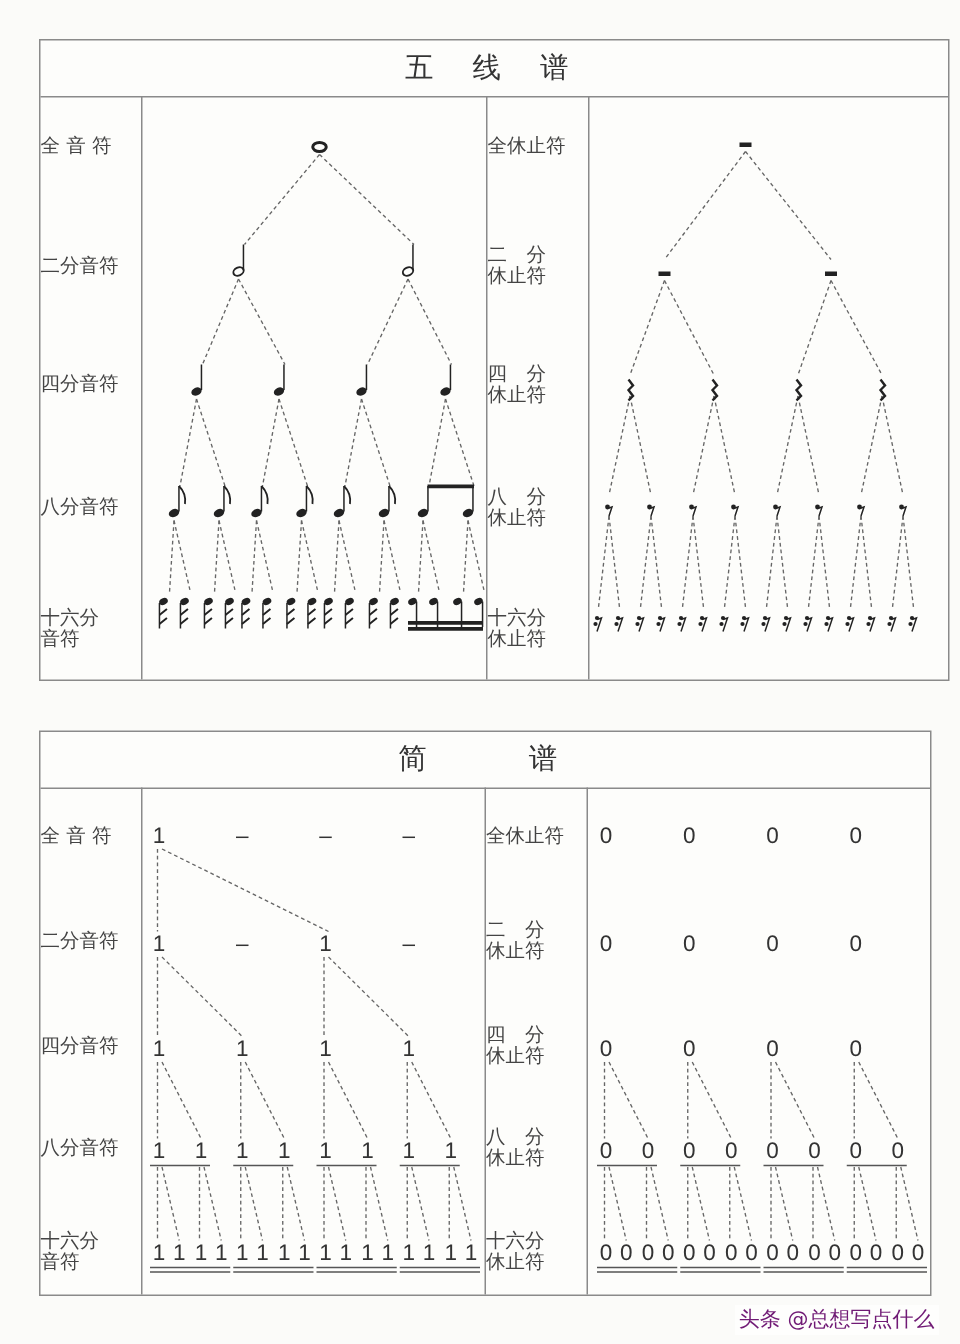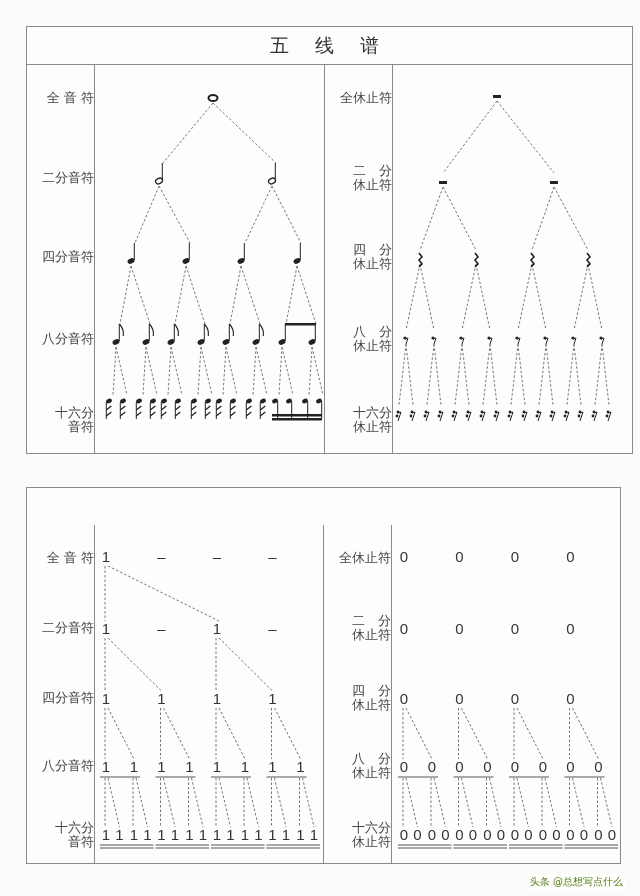--- a/index.html
+++ b/index.html
@@ -1,23 +1,23 @@
 <!DOCTYPE html>
 <html><head>
 <meta charset="utf-8">
 <style>
   html,body{margin:0;padding:0;background:#fbfbf9;}
   body{width:640px;height:896px;position:relative;overflow:hidden;font-family:"DejaVu Serif",serif;color:#3a3a3a;}
   .panel{position:absolute;left:26px;width:593px;border:1px solid #8a8a8a;background:#fdfdfb;}
   .panel-title{position:absolute;left:0;right:0;top:0;height:37px;border-bottom:1px solid #8a8a8a;text-align:center;line-height:37px;font-size:19px;letter-spacing:10px;color:#333;}
   .vline{position:absolute;top:37px;bottom:0;width:1px;background:#8a8a8a;}
-  .row-label{position:absolute;font-size:13px;color:#444;line-height:14px;text-align:right;}
+  .row-label{position:absolute;font-size:13px;color:#444;line-height:14px;text-align:left;}
   .row-label span{display:block;}
   svg{position:absolute;left:0;top:0;}
-  .watermark{position:absolute;right:14px;bottom:6px;font-family:"DejaVu Sans",sans-serif;font-size:10px;color:#4d7c0f;background:rgba(255,255,255,0.7);padding:1px 3px;}
+  .watermark{position:absolute;right:14px;bottom:6px;font-family:"DejaVu Sans",sans-serif;font-size:14px;color:#701a75;background:rgba(255,255,255,0.7);padding:1px 3px;}
   .jp-num{font-family:"Liberation Sans",sans-serif;font-size:15px;fill:#333;}
 </style>
 </head>
 <body>
 
 <div class="panel" style="top:26px;height:426px;padding-left:12px;">
   <div class="panel-title">五 线 谱</div>
   <div class="vline" style="left:67px;"></div>
   <div class="vline" style="left:297px;"></div>
   <div class="vline" style="left:365px;"></div>
@@ -269,20 +269,21 @@
       <circle cx="567" cy="385" r="1.4" fill="#222"></circle>
       <circle cx="566" cy="389" r="1.4" fill="#222"></circle>
       <path d="M567,386 l3,-1 l-3,9" fill="none" stroke="#222" stroke-width="1"></path>
       <circle cx="581" cy="385" r="1.4" fill="#222"></circle>
       <circle cx="580" cy="389" r="1.4" fill="#222"></circle>
       <path d="M581,386 l3,-1 l-3,9" fill="none" stroke="#222" stroke-width="1"></path>
     </svg>
 </div>
 
 <div class="panel" style="top:487px;height:375px;">
+  <div class="panel-title">简　　谱</div>
   <div class="vline" style="left:67px;"></div>
   <div class="vline" style="left:296px;"></div>
   <div class="vline" style="left:364px;"></div>
   <div id="jianpu-labels">
       <div class="row-label" style="left: 0px; width: 67px; top: 63px;">
         <span>全 音 符</span>
       </div>
       <div class="row-label" style="left: 0px; width: 67px; top: 133px;">
         <span>二分音符</span>
       </div>

